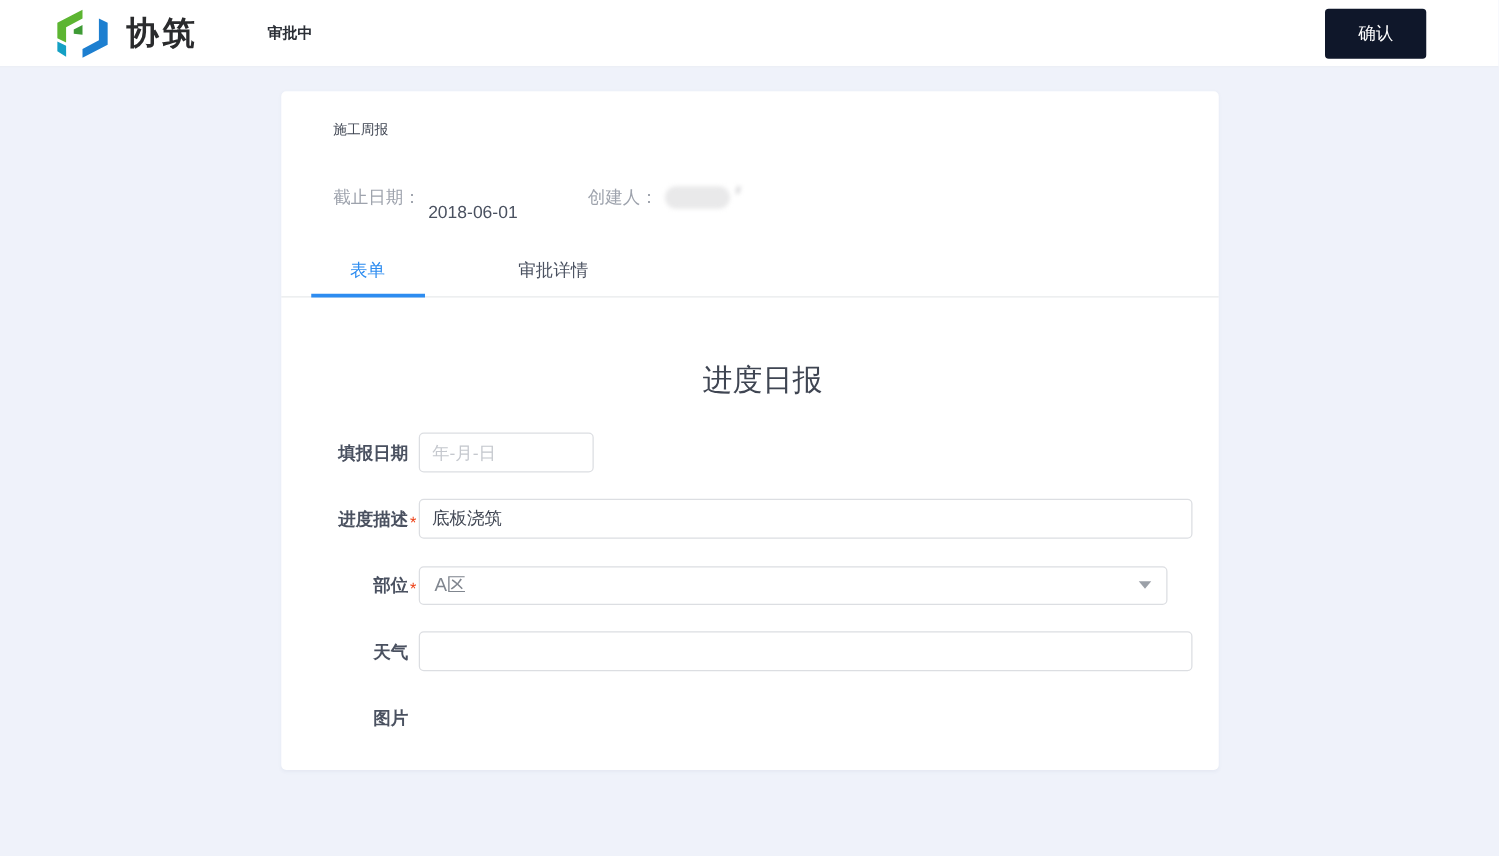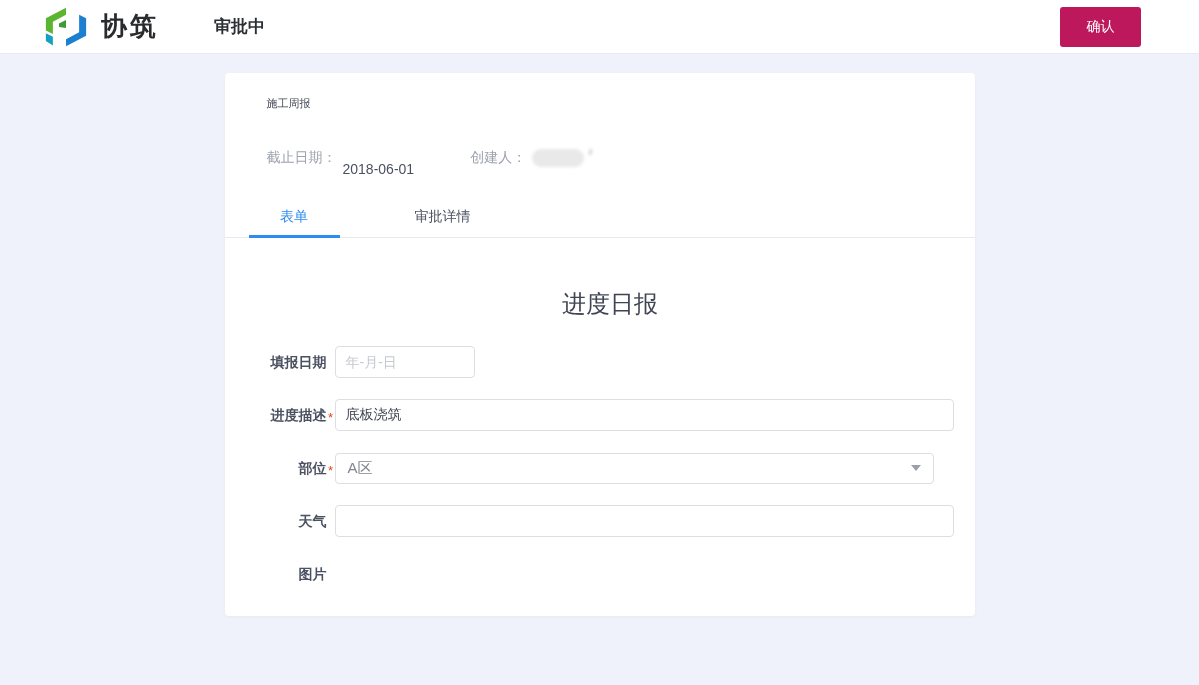--- a/index.html
+++ b/index.html
@@ -24,30 +24,30 @@
   .logo-icon { width: 56px; height: 42px; display: block; }
   .logo-text {
     font-size: 26px;
     font-weight: bold;
     color: #2a2b2d;
     letter-spacing: 3px;
     margin-left: 7px;
   }
   .page-title {
     margin-left: 55px;
-    font-size: 17px;
+    font-size: 12px;
     font-weight: bold;
     color: #2b2f36;
   }
   .header-spacer { flex: 1; }
   .confirm-btn {
     width: 81px;
     height: 40px;
     margin-right: 58px;
-    background: #be185d;
+    background: #0f172a;
     color: #ffffff;
     border: none;
     border-radius: 3px;
     font-size: 14px;
     font-family: inherit;
     cursor: pointer;
   }
 
   
   .main { padding-top: 19px; }

